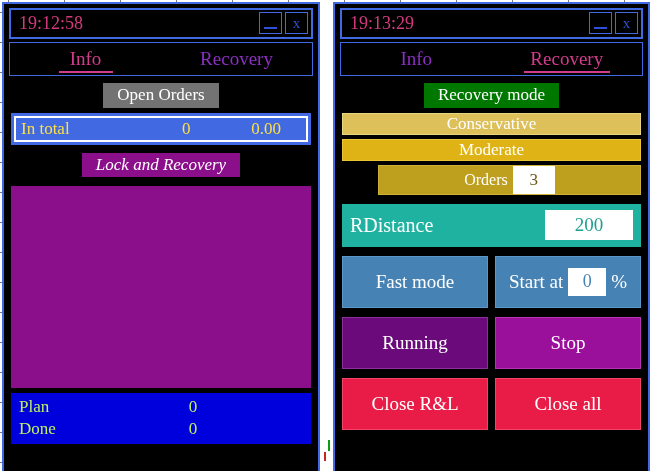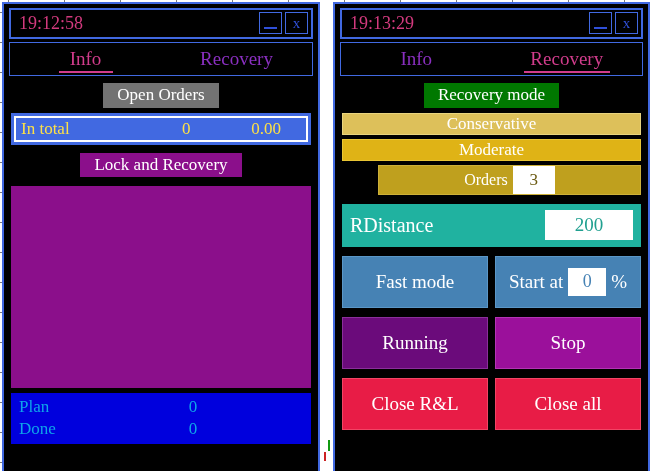--- a/index.html
+++ b/index.html
@@ -157,21 +157,21 @@
 
   .recovery-box {
     margin: 9px 7px 0 7px;
     height: 202px;
     background: #8b0f8b;
   }
 
   .plan-box {
     margin: 5px 7px 0 7px;
     background: #0000dd;
-    color: #0ea5e9;
+    color: #bef264;
     font-size: 17px;
     padding: 3px 0 4px 0;
   }
   .plan-row { display: flex; align-items: center; height: 22px; }
   .plan-row .lbl { padding-left: 8px; width: 44%; }
   .plan-row .val { width: 28%; text-align: center; }
 
   
   .mode-row {
     display: flex;
@@ -297,21 +297,21 @@
   </div>
 
   <div class="total-strip">
     <div class="total-inner">
       <span class="lbl">In total</span>
       <span class="v1">0</span>
       <span class="v2">0.00</span>
     </div>
   </div>
 
-  <div class="center-row" style="margin-top:8px;">
+  <div class="center-row" style="margin-top:8px;font-style:italic;">
     <div class="section-head head-purple">Lock and Recovery</div>
   </div>
 
   <div class="recovery-box"></div>
 
   <div class="plan-box">
     <div class="plan-row">
       <span class="lbl">Plan</span>
       <span class="val">0</span>
     </div>

